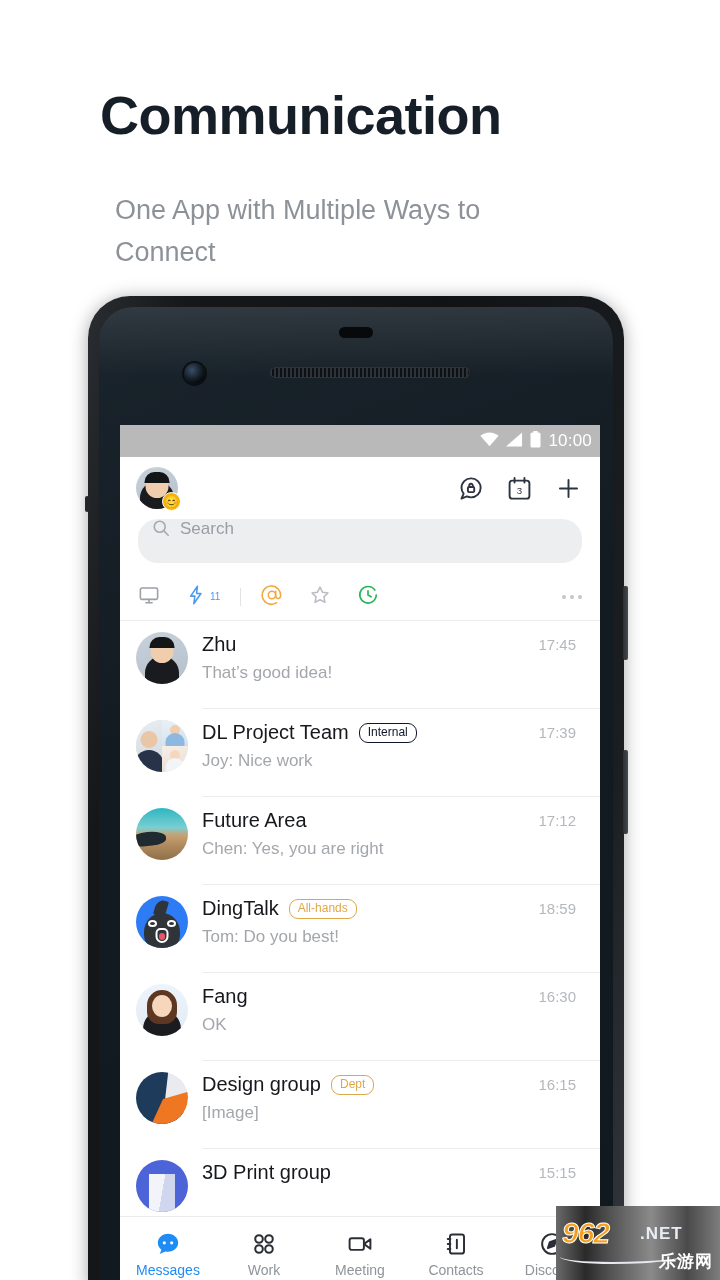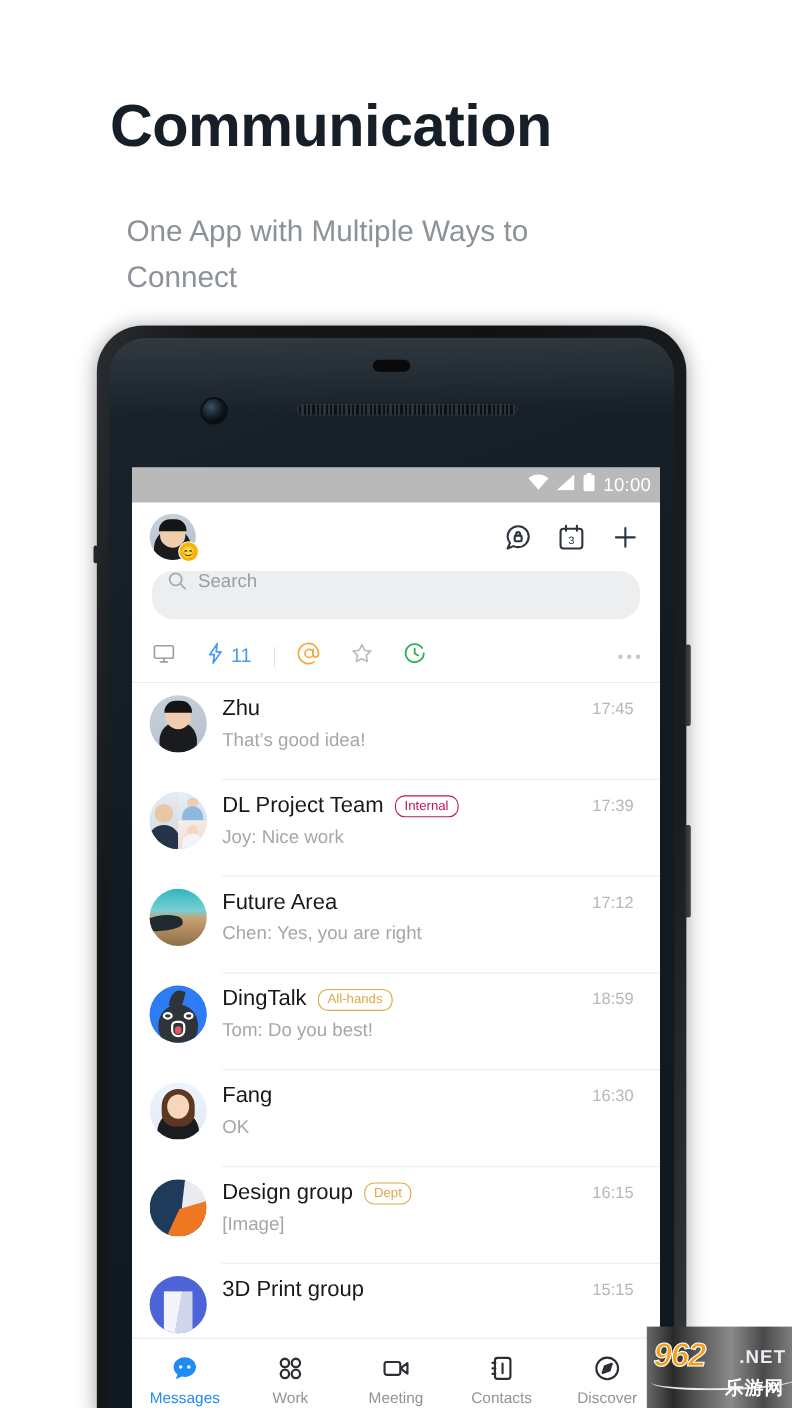--- a/index.html
+++ b/index.html
@@ -121,41 +121,41 @@
     display: flex; padding: 0 14px; gap: 10px;
   }
   .search-ph { font-size: 17px; color: #9a9ea4; }
 
   .filterbar {
     height: 48px; display: flex; align-items: center; padding: 0 18px;
     gap: 0; border-bottom: 1px solid #ededed; background:#fff;
   }
   .fitem { display: flex; align-items: center; gap: 4px; }
   .fitem + .fitem { margin-left: 26px; }
-  .fbadge { font-size: 18px; color: #4a9bf0; font-weight: 400; }
+  .fbadge { font-size: 10px; color: #4a9bf0; font-weight: 400; }
   .fdivider { width:1px; height:18px; background:#e2e2e2; margin:0 20px; }
   .filter-spacer { flex: 1; }
   .dots { display:flex; gap:4px; }
   .dots i { width:4px; height:4px; border-radius:50%; background:#c3c6ca; display:block; }
 
   
   .chatlist { background:#fff; }
   .chatrow { display:flex; align-items:flex-start; padding: 11px 24px 0 16px; height: 88px; position:relative; }
   .chatrow .sep {
     position:absolute; left: 82px; right: 0; bottom: 0; height:1px; background:#ededed;
   }
   .cavatar { width: 52px; height: 52px; border-radius: 50%; overflow: hidden; flex: none; position:relative; }
   .cbody { flex: 1; margin-left: 14px; padding-top: 1px; min-width: 0; }
   .ctop { display:flex; align-items:center; }
   .cname { font-size: 20px; color: #16181c; font-weight: 400; white-space: nowrap; }
   .ctag {
     margin-left: 10px; font-size: 12px; padding: 1px 8px 2px; border-radius: 9px;
     border: 1px solid currentColor; line-height: 1.25; white-space: nowrap;
   }
-  .ctag.blue { color: #be185d; }
+  .ctag.blue { color: #0f172a; }
   .ctag.amber { color: #e0a74a; }
   .cmsg { font-size: 17px; color: #a3a7ac; margin-top: 7px; white-space: nowrap; overflow:hidden; }
   .ctime { font-size: 15px; color: #b4b8bd; flex:none; padding-top: 4px; margin-left: 20px; }
 
   
   .a-zhu { background: linear-gradient(160deg,#c9d2db,#b3bfcb); }
   .a-zhu .av-face { width:34px; height:28px; border-radius:17px 17px 0 0; background:#191b1e; }
   .a-zhu .av-head { top:8px; width:23px; height:23px; background:#f0cdac; }
   .a-zhu .av-hair { top:5px; width:25px; height:11px; background:#141517; }
 
@@ -220,21 +220,21 @@
   }
   .navitem { display:flex; flex-direction:column; align-items:center; gap:5px; width:96px; }
   .navicon { width:26px; height:26px; color:#2b2f35; }
   .navicon svg { display:block; width:100%; height:100%; }
   .navlabel { font-size:14px; color:#8f949a; }
   .navitem.active .navicon { color:#1f8cf5; }
   .navitem.active .navlabel { color:#1f8cf5; }
 
   
   .watermark {
-    position:absolute; right:0; bottom:0; width:132px; height:74px;
+    position:absolute; right:0; bottom:0; width:164px; height:74px;
     background: linear-gradient(90deg,#6a6a6a 0%,#2a2a2a 18%,#555 34%,#8a8a8a 58%,#4a4a4a 80%,#7d7d7d 100%);
     overflow:hidden;
   }
   .wm-962 {
     position:absolute; left:6px; top:10px; font-size:30px; font-weight:700; font-style:italic;
     color:#f5a01c; letter-spacing:-1px;
     -webkit-text-stroke: 1px #ffffff;
   }
   .wm-net {
     position:absolute; left:84px; top:18px; font-size:17px; font-weight:700;

